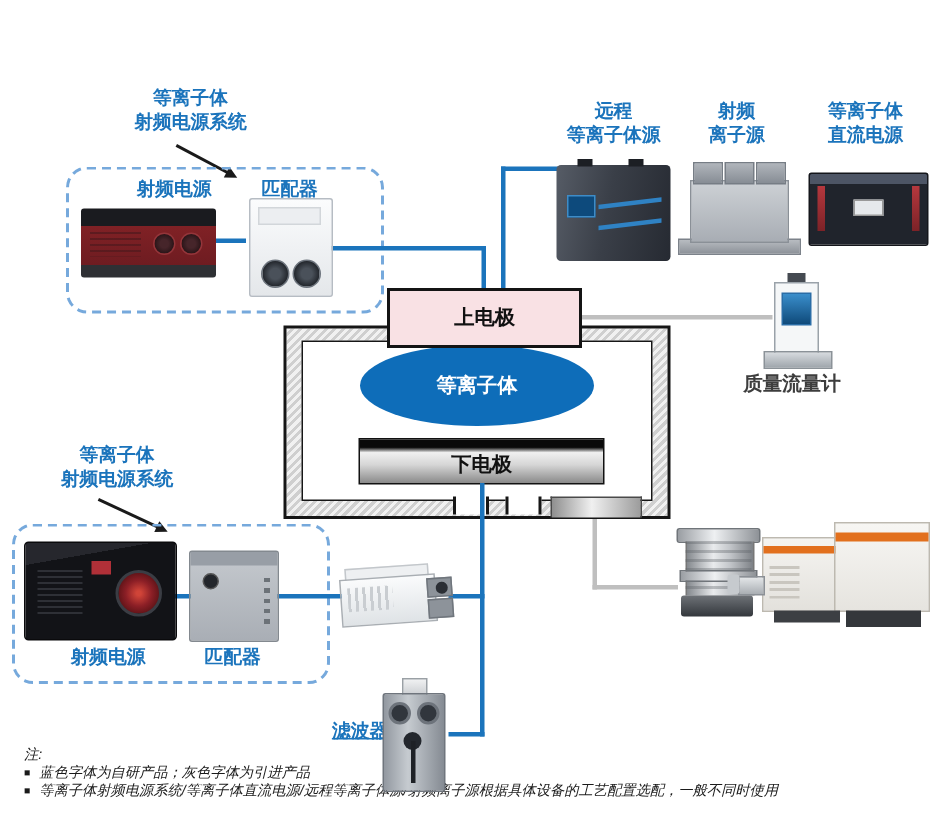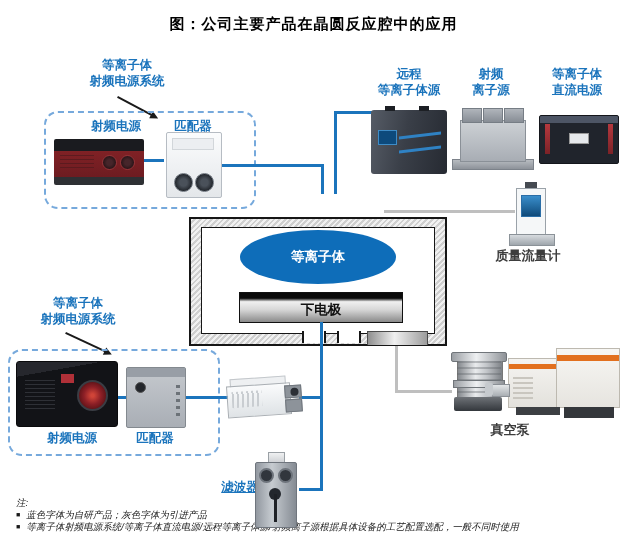--- a/index.html
+++ b/index.html
@@ -113,21 +113,20 @@
   #dev-pumps .legA{left:10px;top:61px;width:44px;height:8px;background:#3c3f43;}
   #dev-pumps .legB{left:58px;top:61px;width:50px;height:11px;background:#34373b;}
   #dev-pumps .pipe{left:-14px;top:38px;width:16px;height:11px;background:linear-gradient(180deg,#e3e6e8,#a9aeb3);border:1px solid #8b9096;}
   #dev-pumps .pipecap{left:-21px;top:37px;width:8px;height:13px;background:#c6cace;border-radius:2px;}
 </style>
 </head>
 <body>
 
 <div id="canvas">
 
-  <div class="abs" id="title">图：公司主要产品在晶圆反应腔中的应用</div>
 
   <div class="abs blue-lbl two-line" style="left:57px;top:57px;width:140px;">等离子体
 射频电源系统</div>
   <div class="abs arrow" style="left:118px;top:96px;width:40px;transform:rotate(28deg);">
       <span class="head"></span>
     </div>
   <div class="abs dashed-box" style="left:44px;top:111px;width:208px;height:94px;"></div>
   <div class="abs blue-lbl" style="left:72px;top:118px;width:88px;">射频电源</div>
   <div class="abs blue-lbl" style="left:164px;top:118px;width:58px;">匹配器</div>
   <div class="abs dev" id="dev-rfp1">
@@ -169,20 +168,21 @@
   </div>
   <div class="abs dev" id="dev-dc">
     <span class="redL"></span>
     <span class="redR"></span>
     <span class="badge"></span>
   </div>
 
   <div class="abs" id="chamber">
     <div class="abs" id="chamber-inner"></div>
   </div>
+  <div class="abs" id="upper-electrode">上电极</div>
   <div class="abs" id="plasma-ellipse">等离子体</div>
   <div class="abs" id="lower-electrode">下电极</div>
   <div class="abs floor-gap" style="left:302px;"></div>
   <div class="abs floor-gap" style="left:337px;"></div>
   <div class="abs" id="pedestal"></div>
 
   <div class="abs gline" style="left:384px;top:210px;width:131px;height:3px;"></div>
   <div class="abs dev" id="dev-mfc">
     <span class="mtop"></span>
     <span class="mbody"></span>
@@ -249,21 +249,20 @@
         <span class="ventp"></span>
       </span>
     <span class="pB">
         <span class="stripe sB"></span>
       </span>
     <span class="legA"></span>
     <span class="legB"></span>
     <span class="pipe"></span>
     <span class="pipecap"></span>
   </div>
-  <div class="abs gray-lbl" style="left:465px;top:421px;width:90px;">真空泵</div>
 
   <div class="abs note" style="left:16px;top:497px;">注:</div>
   <div class="abs note" style="left:16px;top:509px;">
     <span class="bullet">■</span><span>蓝色字体为自研产品；灰色字体为引进产品</span>
   </div>
   <div class="abs note" style="left:16px;top:521px;">
     <span class="bullet">■</span><span>等离子体射频电源系统/等离子体直流电源/远程等离子体源/射频离子源根据具体设备的工艺配置选配，一般不同时使用</span>
   </div>
 
 </div>

